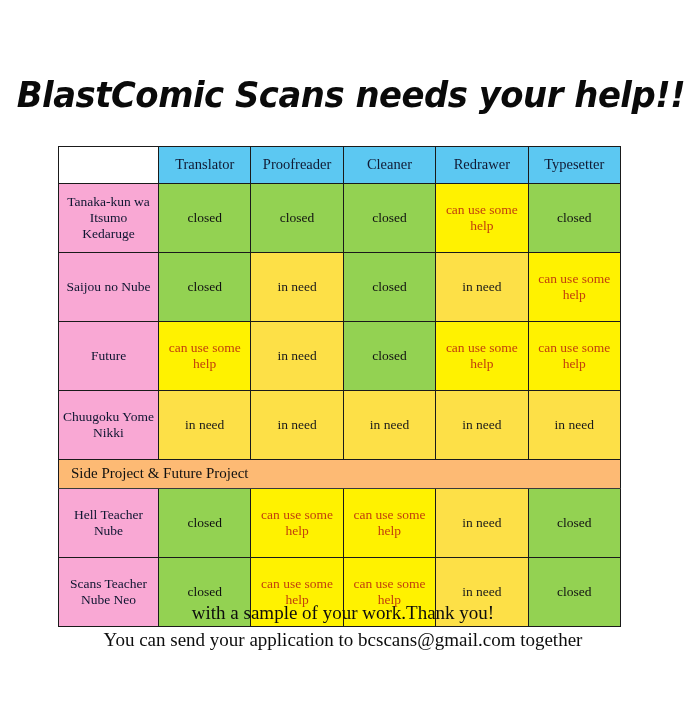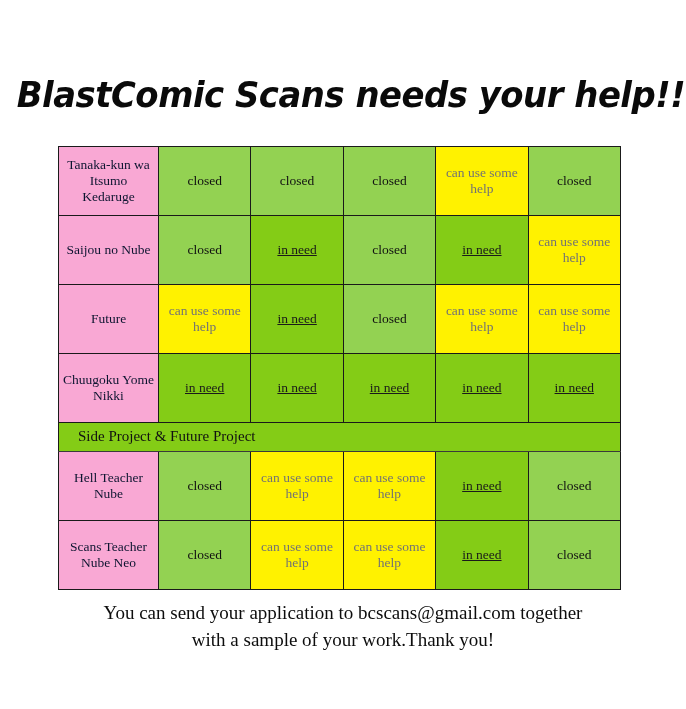--- a/index.html
+++ b/index.html
@@ -84,28 +84,28 @@
     background: #f9a8d4;
     color: #0d1530;
     height: 64px;
     font-size: 13.5px;
     line-height: 1.22;
   }
 
   
   td.cell { height: 64px; }
   td.s-closed  { background: #93d252; color: #111111; margin-left: 23px; }
-  td.s-inneed  { background: #84cc16; color: #1a1a1a; text-decoration: underline; }
-  td.s-help    { background: #fff200; color: #737373; }
+  td.s-inneed  { background: #fde047; color: #1a1a1a; }
+  td.s-help    { background: #fff200; color: #c2410c; }
 
   
   tr.divider-row td {
-    background: #84cc16;
+    background: #fdba74;
     text-align: left;
-    padding: 3px 4px 3px 19px;
+    padding: 3px 4px 3px 12px;
     height: 22px;
     font-size: 15px;
     color: #111111;
     border-left: 1px solid #1a1a1a;
     border-right: 1px solid #1a1a1a;
     border-top: 1px solid #3a3a3a;
     border-bottom: 1px solid #3a3a3a;
   }
 
   
@@ -132,20 +132,28 @@
   <table class="status-table">
     <colgroup>
       <col class="c0">
         <col class="cx">
         <col class="cx">
         <col class="cx">
         <col class="cx">
         <col class="cx">
     </colgroup>
     <tbody id="table-body">
+        <tr class="head-row">
+          <td class="corner"></td>
+          <th>Translator</th>
+          <th>Proofreader</th>
+          <th>Cleaner</th>
+          <th>Redrawer</th>
+          <th>Typesetter</th>
+        </tr>
         <tr>
           <td class="rowlabel">Tanaka-kun wa Itsumo Kedaruge</td>
           <td class="cell s-closed">closed</td>
           <td class="cell s-closed">closed</td>
           <td class="cell s-closed">closed</td>
           <td class="cell s-help">can use some help</td>
           <td class="cell s-closed">closed</td>
         </tr>
         <tr>
           <td class="rowlabel">Saijou no Nube</td>
@@ -188,15 +196,15 @@
           <td class="cell s-help">can use some help</td>
           <td class="cell s-help">can use some help</td>
           <td class="cell s-inneed">in need</td>
           <td class="cell s-closed">closed</td>
         </tr>
       </tbody>
   </table>
 </div>
 
 <div class="footer">
+  <span class="line">with a sample of your work.Thank you!</span>
   <span class="line">You can send your application to bcscans@gmail.com together</span>
-  <span class="line">with a sample of your work.Thank you!</span>
 </div>
 
 </body></html>

